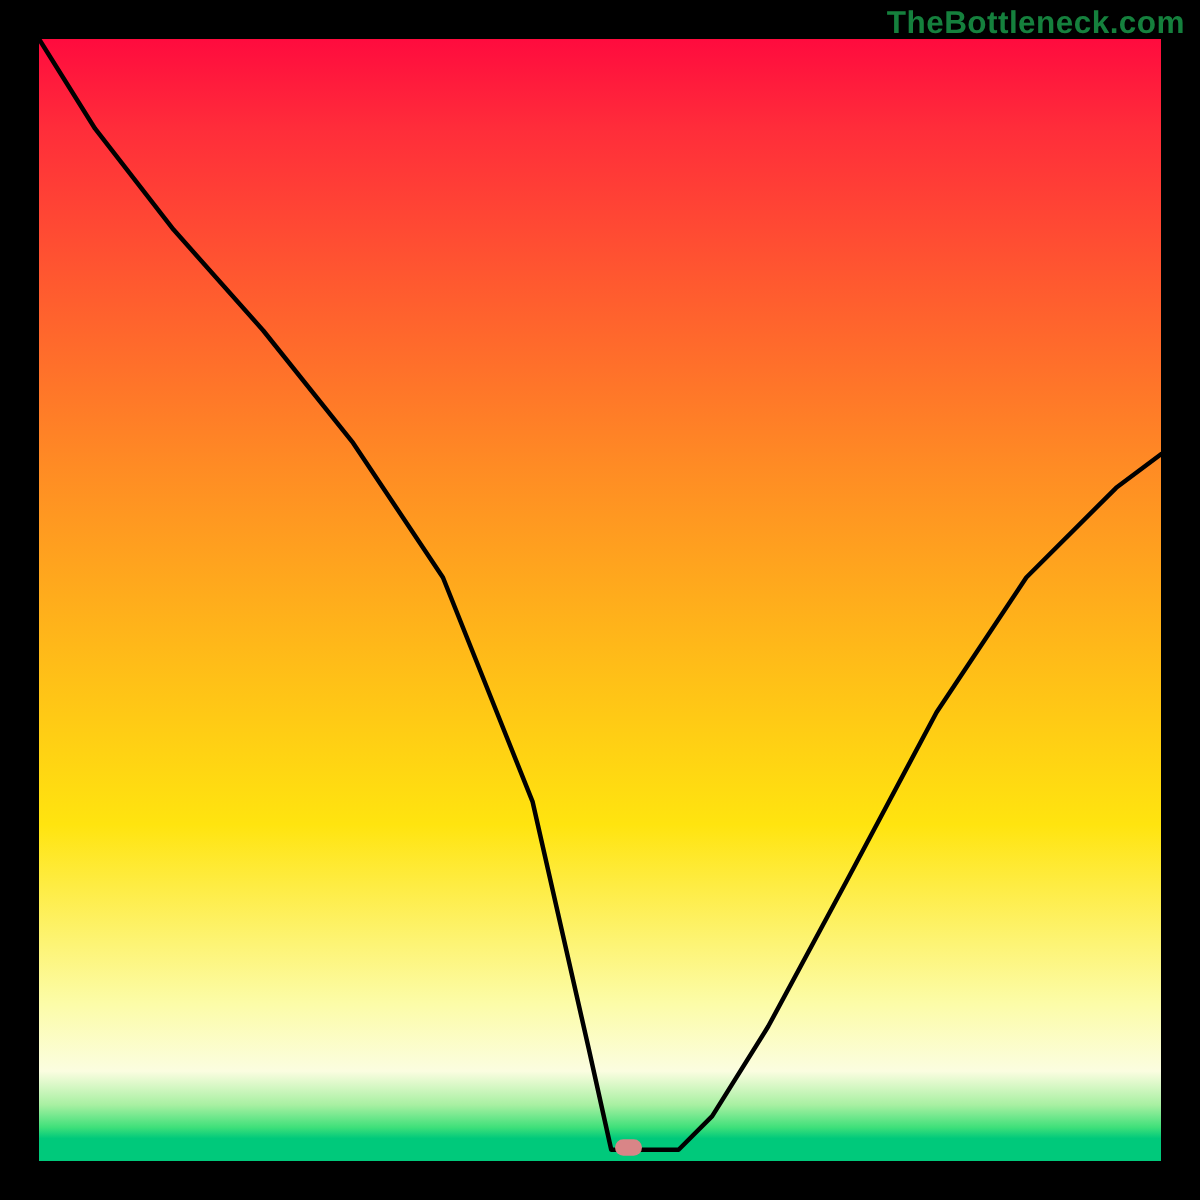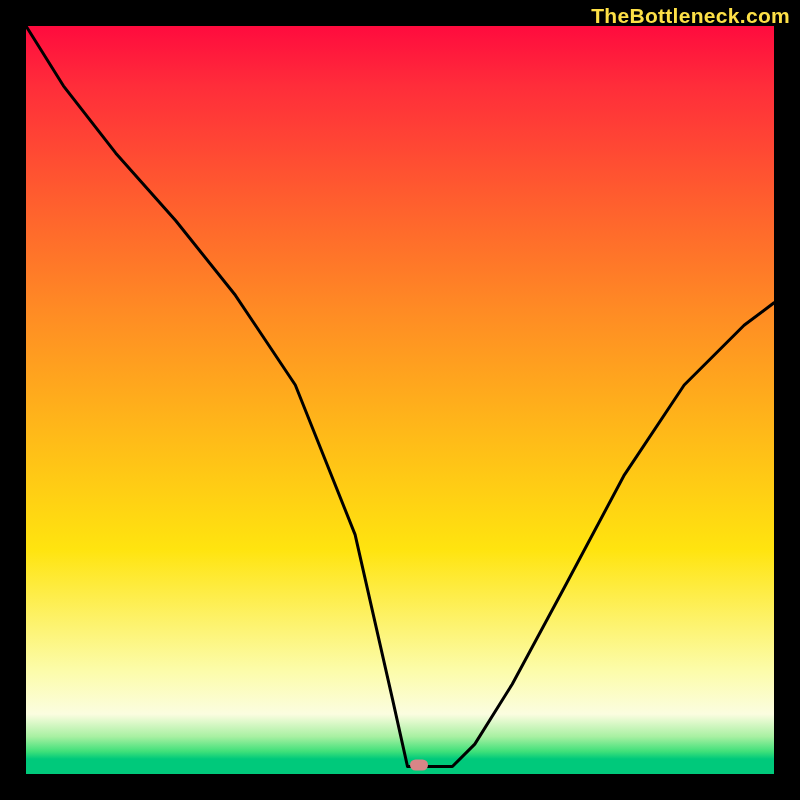--- a/index.html
+++ b/index.html
@@ -14,21 +14,21 @@
   .frame {
     position: relative;
     width: 800px;
     height: 800px;
     background: #000;
   }
   .watermark {
     position: absolute;
     top: 4px;
     right: 10px;
-    color: #fde047;
+    color: #15803d;
     font-size: 21px;
     font-weight: 600;
     letter-spacing: 0.3px;
     z-index: 5;
   }
   .plot-area {
     position: absolute;
     left: 26px;
     top: 26px;
     width: 748px;

